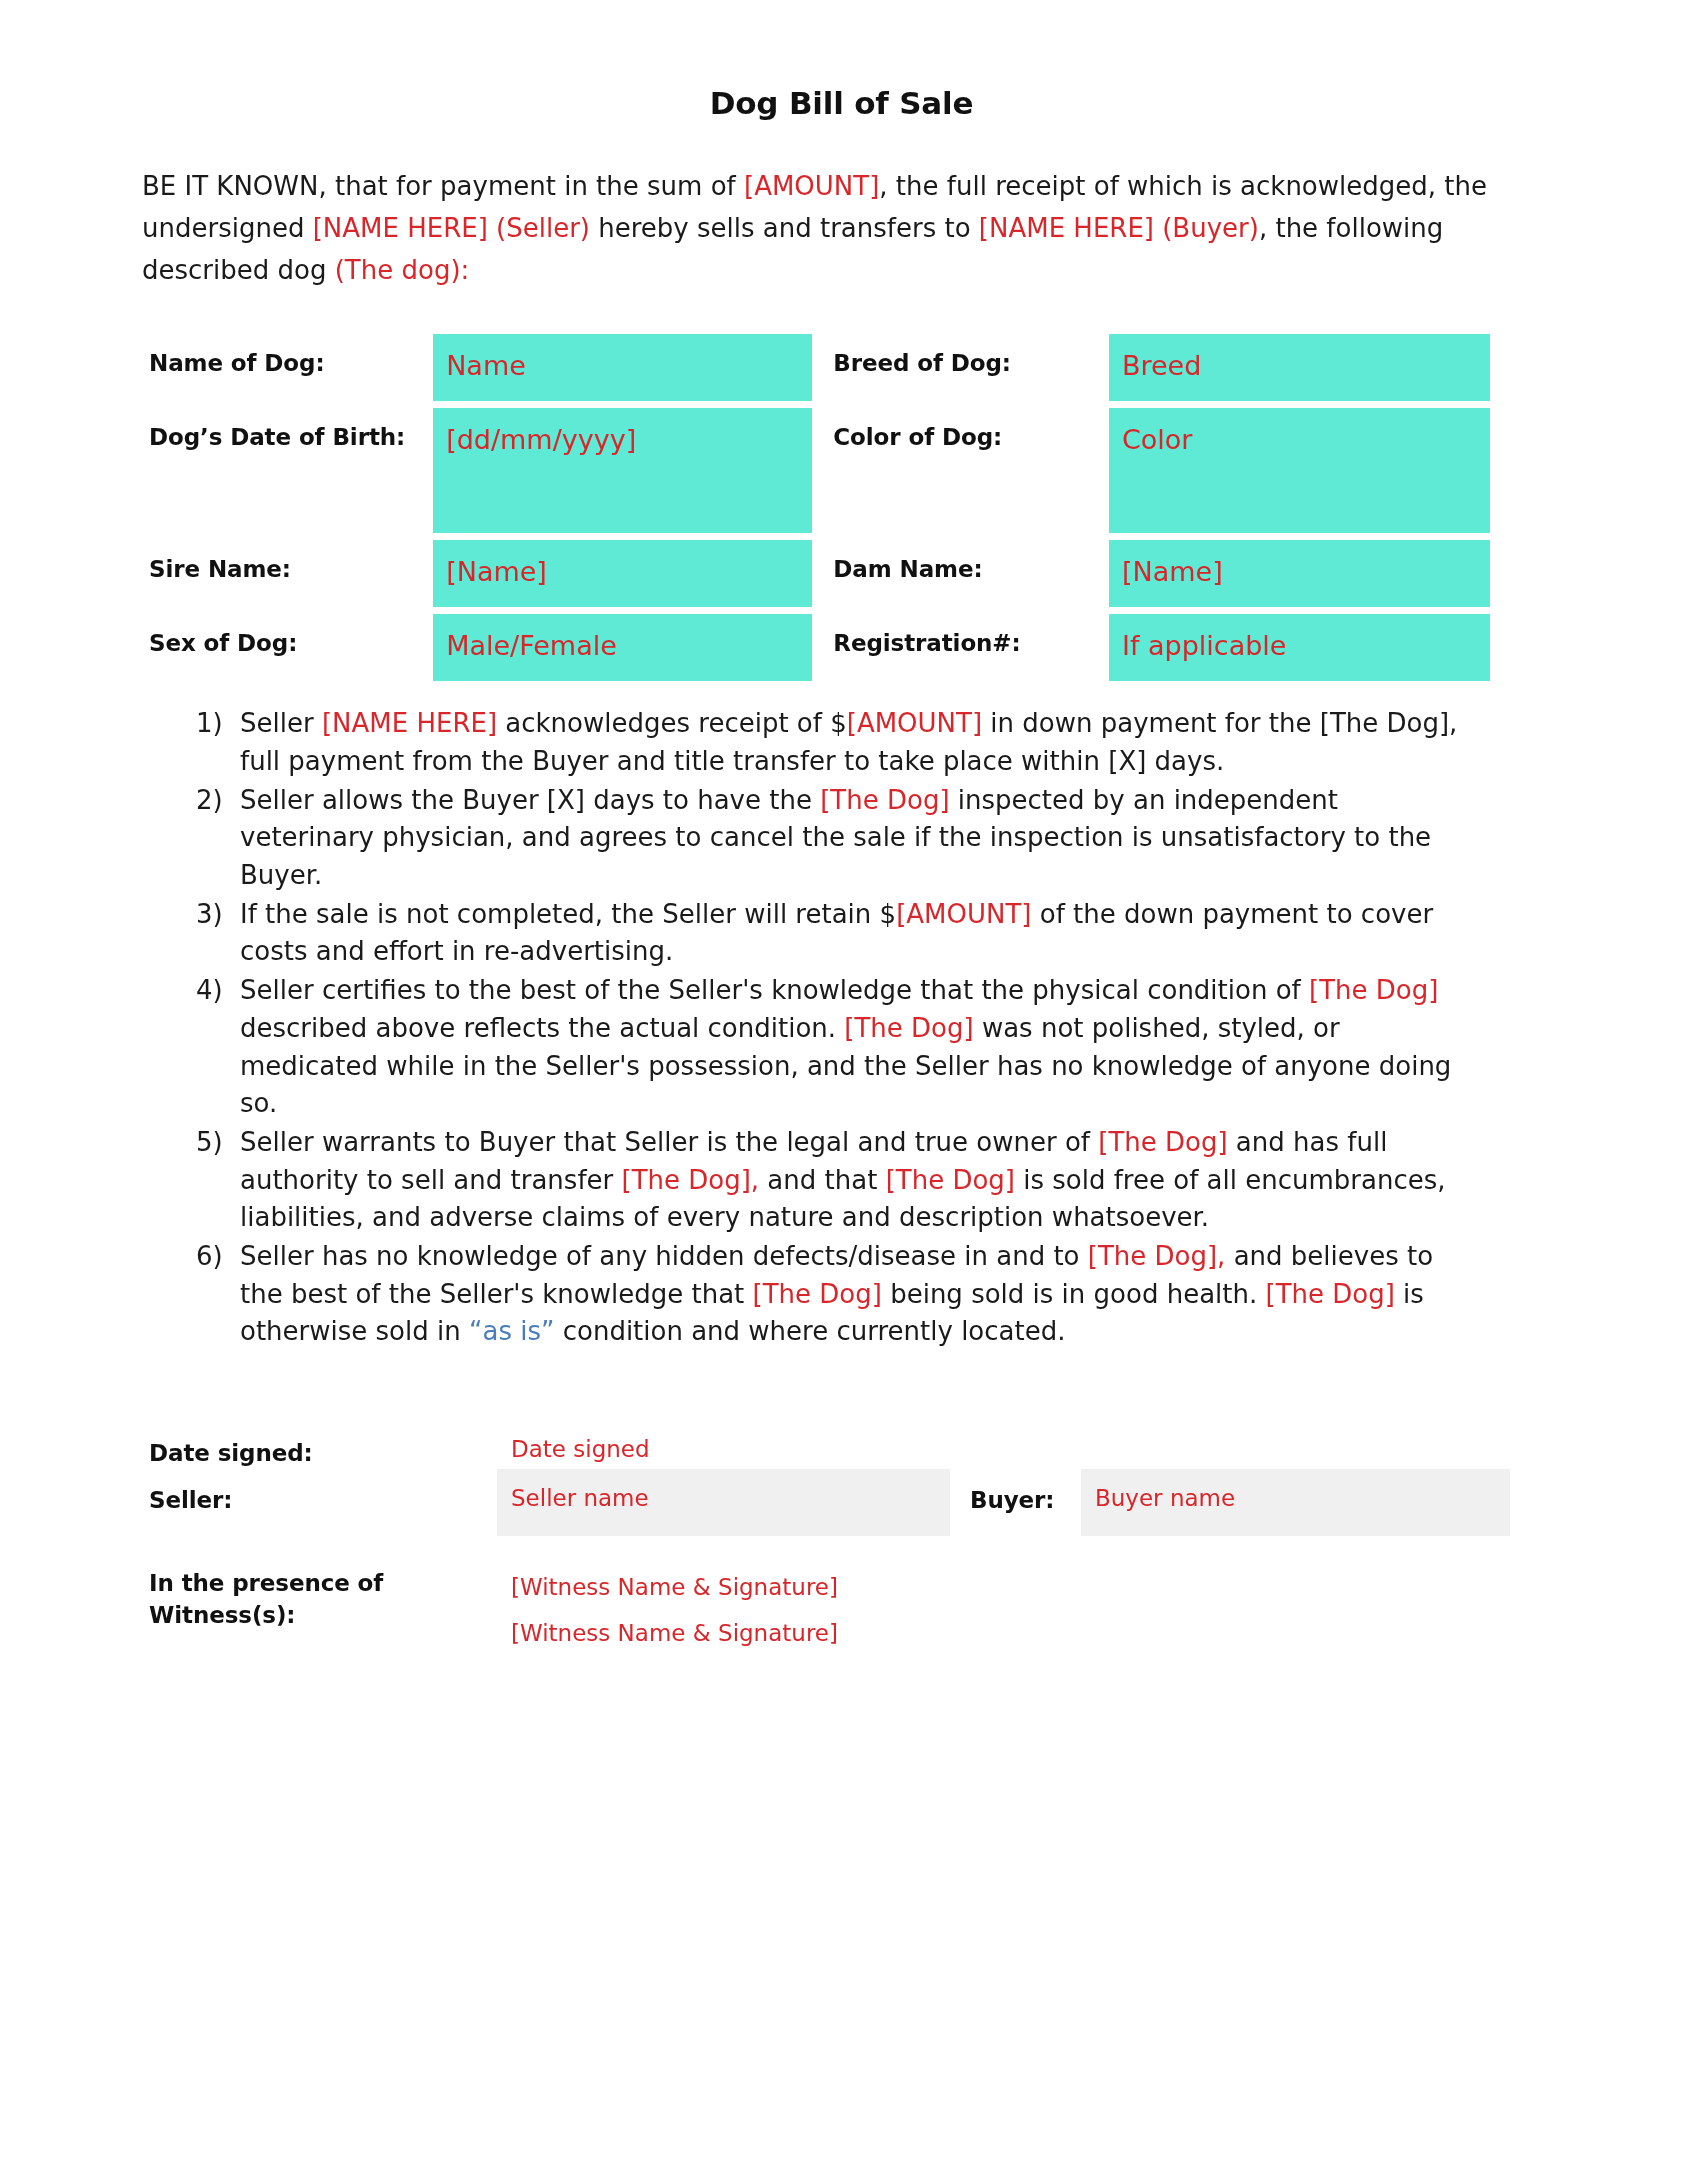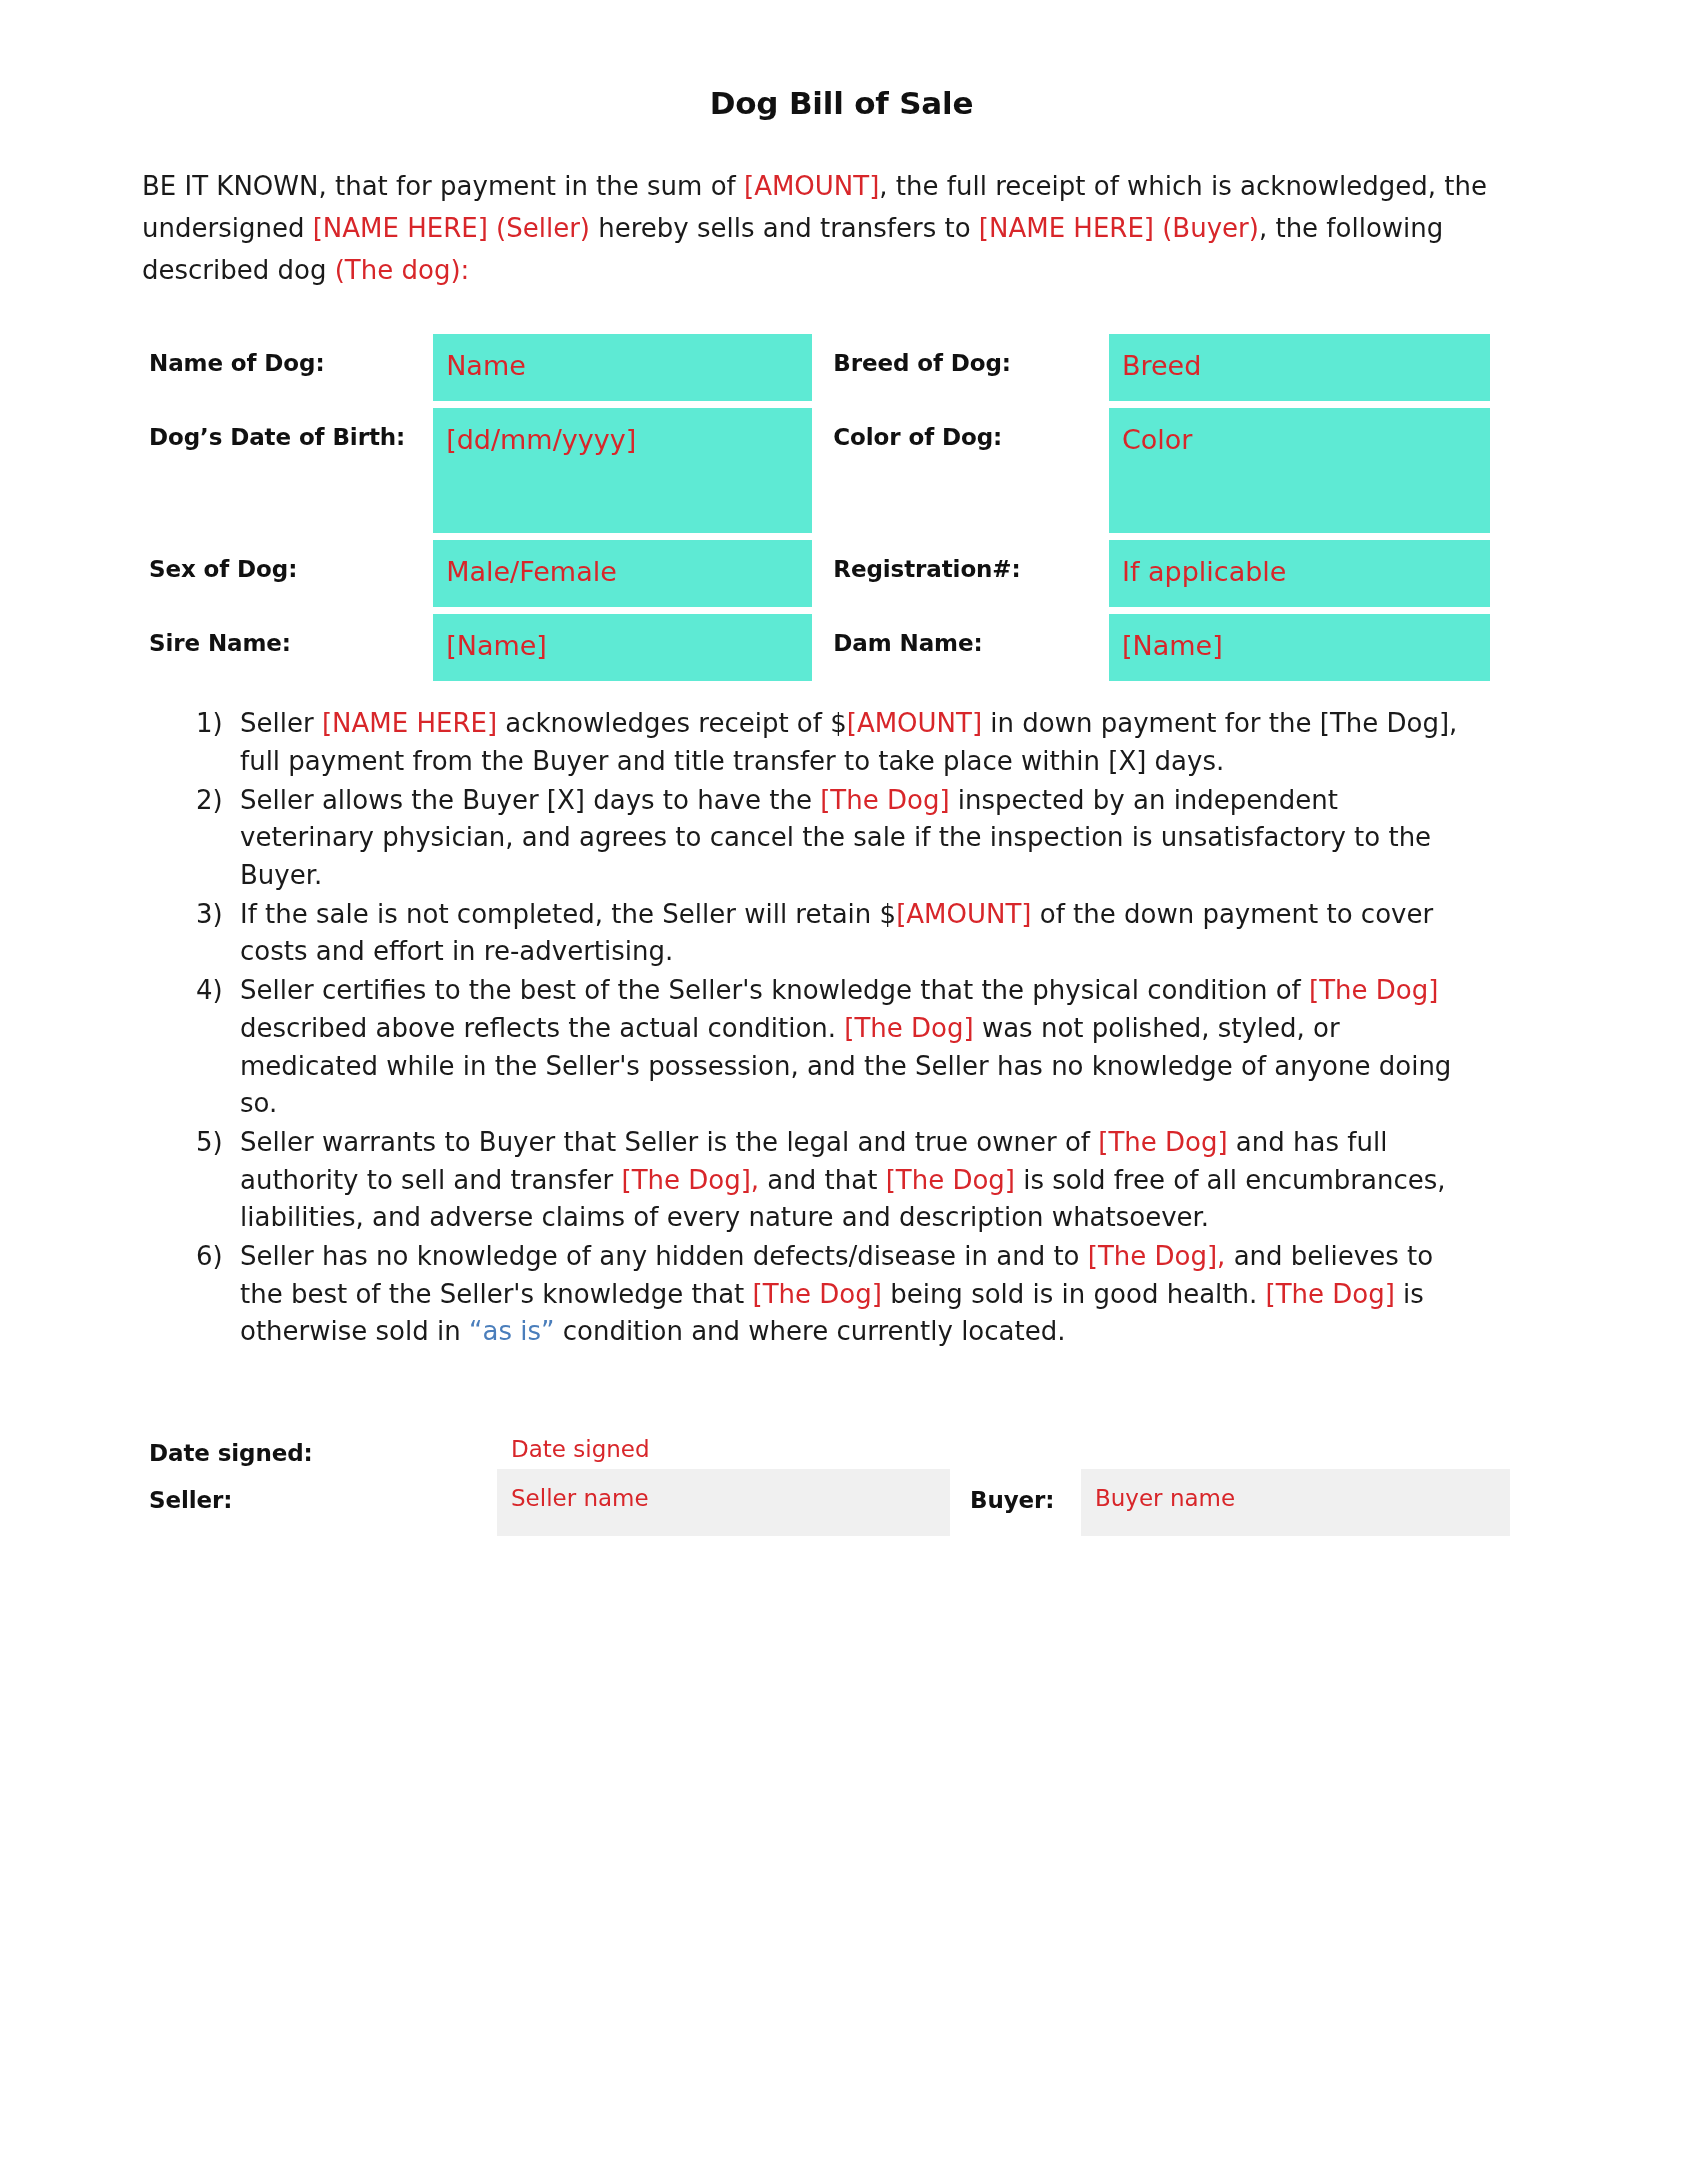--- a/index.html
+++ b/index.html
@@ -197,32 +197,32 @@
             <td class="val">Breed</td>
           </tr>
           <tr class="r-tall">
             <td class="lbl">Dog’s Date of Birth:</td>
             <td class="val">[dd/mm/yyyy]</td>
             <td></td>
             <td class="lbl">Color of Dog:</td>
             <td class="val">Color</td>
           </tr>
           <tr class="r-short">
+            <td class="lbl">Sire Name:</td>
+            <td class="val">[Name]</td>
+            <td></td>
+            <td class="lbl">Dam Name:</td>
+            <td class="val">[Name]</td>
+          </tr>
+          <tr class="r-short">
             <td class="lbl">Sex of Dog:</td>
             <td class="val">Male/Female</td>
             <td></td>
             <td class="lbl">Registration#:</td>
             <td class="val">If applicable</td>
-          </tr>
-          <tr class="r-short">
-            <td class="lbl">Sire Name:</td>
-            <td class="val">[Name]</td>
-            <td></td>
-            <td class="lbl">Dam Name:</td>
-            <td class="val">[Name]</td>
           </tr>
         </tbody>
     </table>
   </div>
 
 
   <ol class="clauses" id="clause-list">
       <li><span>Seller </span><span class="red">[NAME HERE]</span><span> acknowledges receipt of $</span><span class="red">[AMOUNT]</span><span> in down payment for the [The Dog], full payment from the Buyer and title transfer to take place within [X] days.</span></li>
       <li><span>Seller allows the Buyer [X] days to have the </span><span class="red">[The Dog]</span><span> inspected by an independent veterinary physician, and agrees to cancel the sale if the inspection is unsatisfactory to the Buyer.</span></li>
       <li><span>If the sale is not completed, the Seller will retain $</span><span class="red">[AMOUNT]</span><span> of the down payment to cover costs and effort in re-advertising.</span></li>
@@ -255,18 +255,28 @@
           <td class="s-lbl">Buyer:</td>
           <td class="s-val">Buyer name</td>
         </tr>
         <tr class="spacer-row">
           <td></td>
             <td></td>
             <td></td>
             <td></td>
             <td></td>
         </tr>
+        <tr>
+          <td class="s-lbl">In the presence of Witness(s):</td>
+          <td class="s-wit">
+            <div>[Witness Name &amp; Signature]</div>
+            <div>[Witness Name &amp; Signature]</div>
+          </td>
+          <td></td>
+          <td></td>
+          <td></td>
+        </tr>
       </tbody>
     </table>
   </div>
 
 </div>
 
 
 </body></html>

